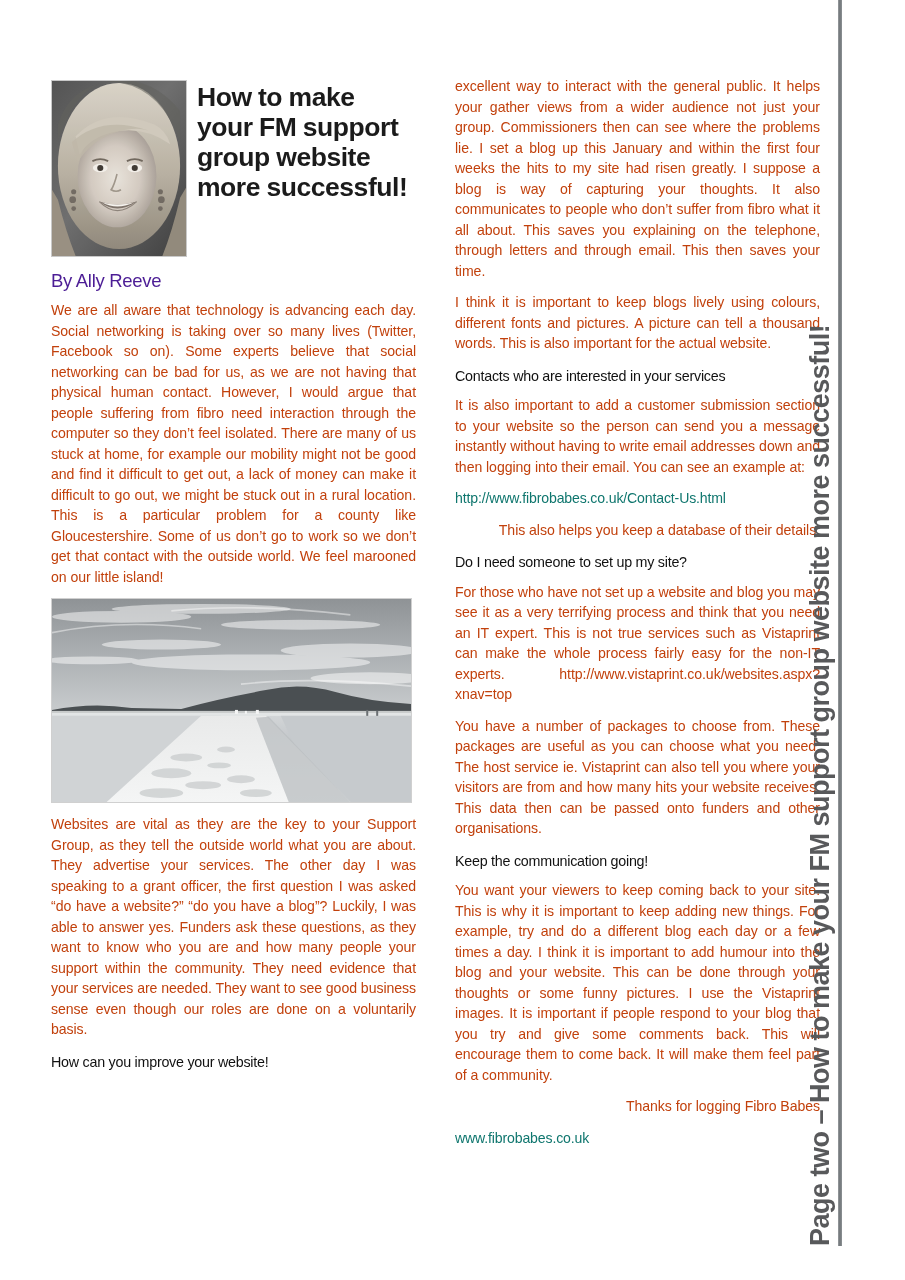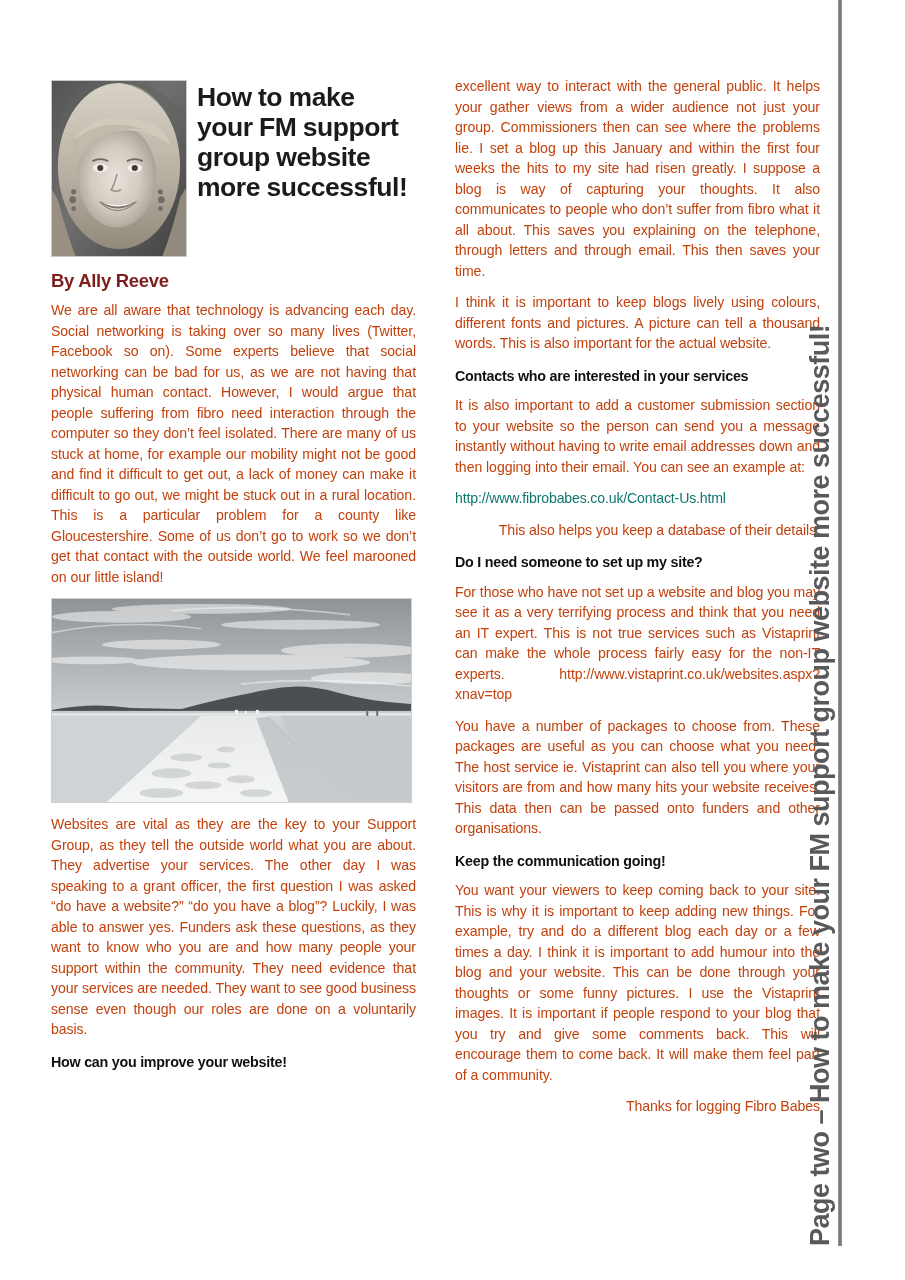--- a/index.html
+++ b/index.html
@@ -68,42 +68,42 @@
     font-weight: bold;
     letter-spacing: -0.45px;
     color: #1b1b1b;
     word-spacing: -0.5px;
   }
 
   h2.byline {
     clear: both;
     margin: 12px 0 8px 0;
     font-size: 18.5px;
-    font-weight: bold;
+    font-weight: normal;
     letter-spacing: -0.3px;
-    color: #7f1d1d;
+    color: #4c1d95;
   }
 
   
   p.body {
     margin: 0 0 11px 0;
     font-size: 14.1px;
     line-height: 1.455;
     text-align: justify;
     color: #c2410c;
     letter-spacing: -0.06px;
     -webkit-hyphens: none;
     hyphens: none;
   }
   p.plain { text-align: right; }
 
   h3.subhead {
     margin: 13px 0 10px 0;
     font-size: 14.3px;
-    font-weight: bold;
+    font-weight: normal;
     letter-spacing: -0.25px;
     color: #111111;
     line-height: 1.3;
   }
 
   p.url {
     margin: 0 0 11px 0;
     font-size: 14.1px;
     line-height: 1.455;
     text-align: left;
@@ -327,20 +327,21 @@
       <p class="body">For those who have not set up a website and blog you may see it as a very terrifying process and think that you need an IT expert.  This is not true services such as Vistaprint can make the whole process fairly easy for the non-IT experts. http://www.vistaprint.co.uk/websites.aspx?xnav=top</p>
 
       <p class="body">You have a number of packages to choose from.  These packages are useful as you can choose what you need.  The host service ie. Vistaprint can also tell you where your visitors are from and how many hits your website receives.   This data then can be passed onto funders and other organisations.</p>
 
       <h3 class="subhead">Keep the communication going!</h3>
 
       <p class="body">You want your viewers to keep coming back to your site.  This is why it is important to keep adding new things.  For example, try and do a different blog each day or a few times a day.  I think it is important to add humour into the blog and your website.   This can be done through your thoughts or some funny pictures.   I use the Vistaprint images.  It is important if people respond to your blog that you try and give some comments back. This will encourage them to come back.  It will make them feel part of a community.</p>
 
       <p class="body plain">Thanks for logging Fibro Babes</p>
 
+      <p class="url">www.fibrobabes.co.uk</p>
     </div>
   </div>
 
   <div class="vrule"></div>
 
   <div class="runhead">
     <div class="runhead-text">Page two – How to make your FM support group website more successful!</div>
   </div>
 
 </div>

